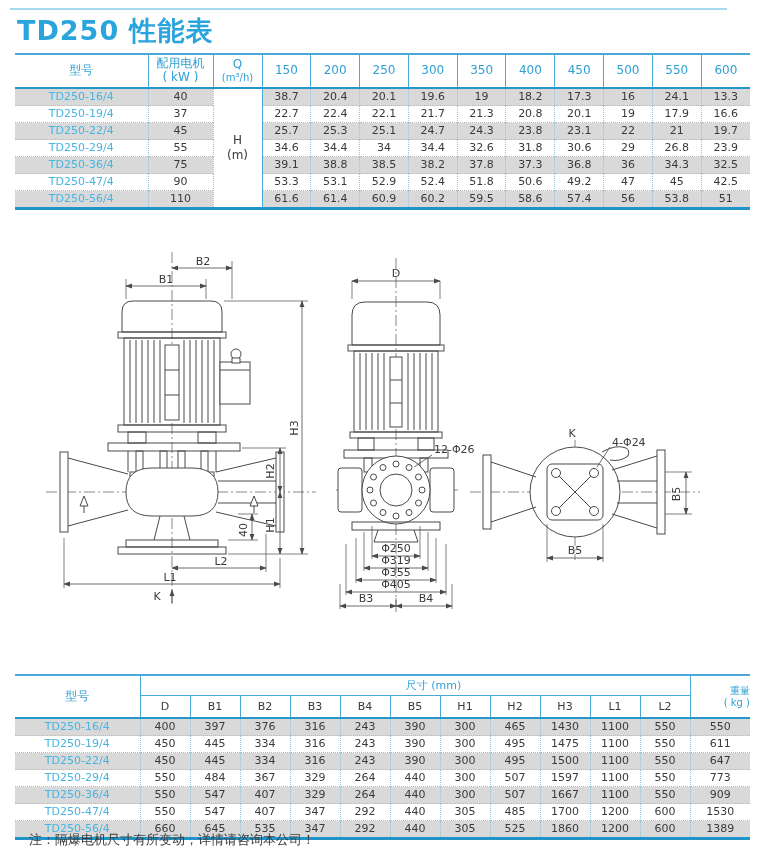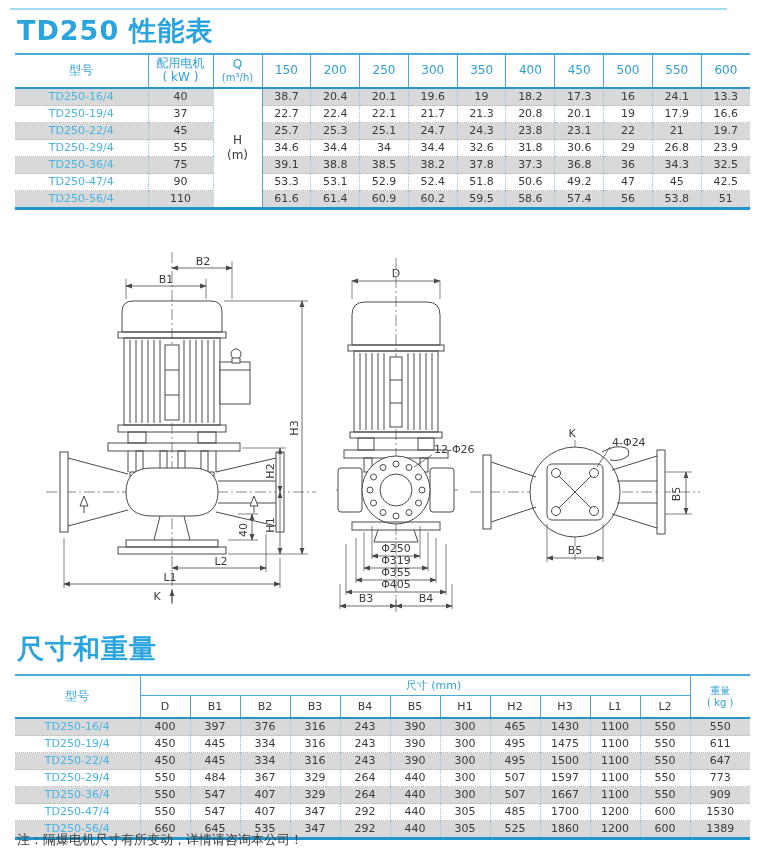--- a/index.html
+++ b/index.html
@@ -26,30 +26,30 @@
   .perf tbody td.model{color:#48b4e2;}
   .perf tbody td.hcell{background:#fff !important;border-right:1px solid #4aa9d6;
         line-height:1.25;font-size:12px;vertical-align:middle;}
 
   
   .dims{position:absolute;left:15px;top:674px;width:735px;font-size:11px;
         border-top:2px solid #4aa9d6;border-bottom:3px solid #2195c9;}
   .dims thead th{font-weight:normal;background:#fff;padding:0;text-align:center;}
   .dims th.model-h{color:#2f9fd4;font-size:12px;border-right:1px solid #4aa9d6;border-bottom:2px solid #2496ca;}
   .dims th.group-h{color:#2f9fd4;font-size:11px;height:19px;border-bottom:1px solid #4aa9d6;padding-left:37px;}
-  .dims th.weight-h{color:#2f9fd4;font-size:10px;line-height:1.2;border-left:1px solid #4aa9d6;border-bottom:2px solid #2496ca;}
+  .dims th.weight-h{color:#2f9fd4;font-size:10px;line-height:1.2;border-left:1px solid #4aa9d6;border-bottom:2px solid #2496ca;text-align:right;}
   .dims tr.subhead th{height:21px;color:#3a3a3a;font-size:11px;border-left:1px solid #4aa9d6;border-bottom:2px solid #2496ca;}
   .dims tr.subhead th:first-child{border-left:none;}
   .dims tbody td{height:16px;line-height:16px;text-align:center;padding:0;border-left:1px dotted #93c6dc;}
   .dims tbody td:first-child{border-left:none;}
   .dims tbody tr + tr td{border-top:1px dotted #b9b9b9;}
   .dims tbody tr.gray td{background:#d9d9d9;}
   .dims tbody td.model{color:#48b4e2;}
 
-  .note{position:absolute;left:17px;top:831px;font-size:13px;color:#3b3b3b;white-space:nowrap;}
+  .note{position:absolute;left:29px;top:831px;font-size:13px;color:#3b3b3b;white-space:nowrap;}
 
   
   .drawings{position:absolute;left:0;top:240px;}
   .ln{stroke:#4a4a4a;stroke-width:1;fill:none;}
   .fw{stroke:#4a4a4a;stroke-width:1;fill:#fff;}
   .cl{stroke:#6a6a6a;stroke-width:0.8;fill:none;stroke-dasharray:11 3 2 3;}
   .dim{stroke:#4a4a4a;stroke-width:0.8;fill:none;}
   .ext{stroke:#4a4a4a;stroke-width:0.7;fill:none;}
   .dtxt{font-size:11px;fill:#3a3a3a;}
 </style>
@@ -415,21 +415,20 @@
       <line class="dim" x1="686" y1="472" x2="686" y2="514" marker-start="url(#arr)" marker-end="url(#arr)"></line>
       <text class="dtxt" x="680" y="494" text-anchor="middle" transform="rotate(-90 680 494)">B5</text>
 
       <line class="ext" x1="547" y1="524" x2="547" y2="562"></line>
       <line class="ext" x1="603" y1="524" x2="603" y2="562"></line>
       <line class="dim" x1="547" y1="558" x2="603" y2="558" marker-start="url(#arr)" marker-end="url(#arr)"></line>
       <text class="dtxt" x="575" y="554" text-anchor="middle">B5</text>
     </g>
   </svg>
 
-  <h2 class="sec-title" id="dims-title">尺寸和重量</h2>
 
   <table class="dims">
     <colgroup>
       <col style="width:125px">
       <col span="11" style="width:50px">
       <col style="width:60px">
     </colgroup>
     <thead>
       <tr>
         <th class="model-h" rowspan="2">型号</th>

